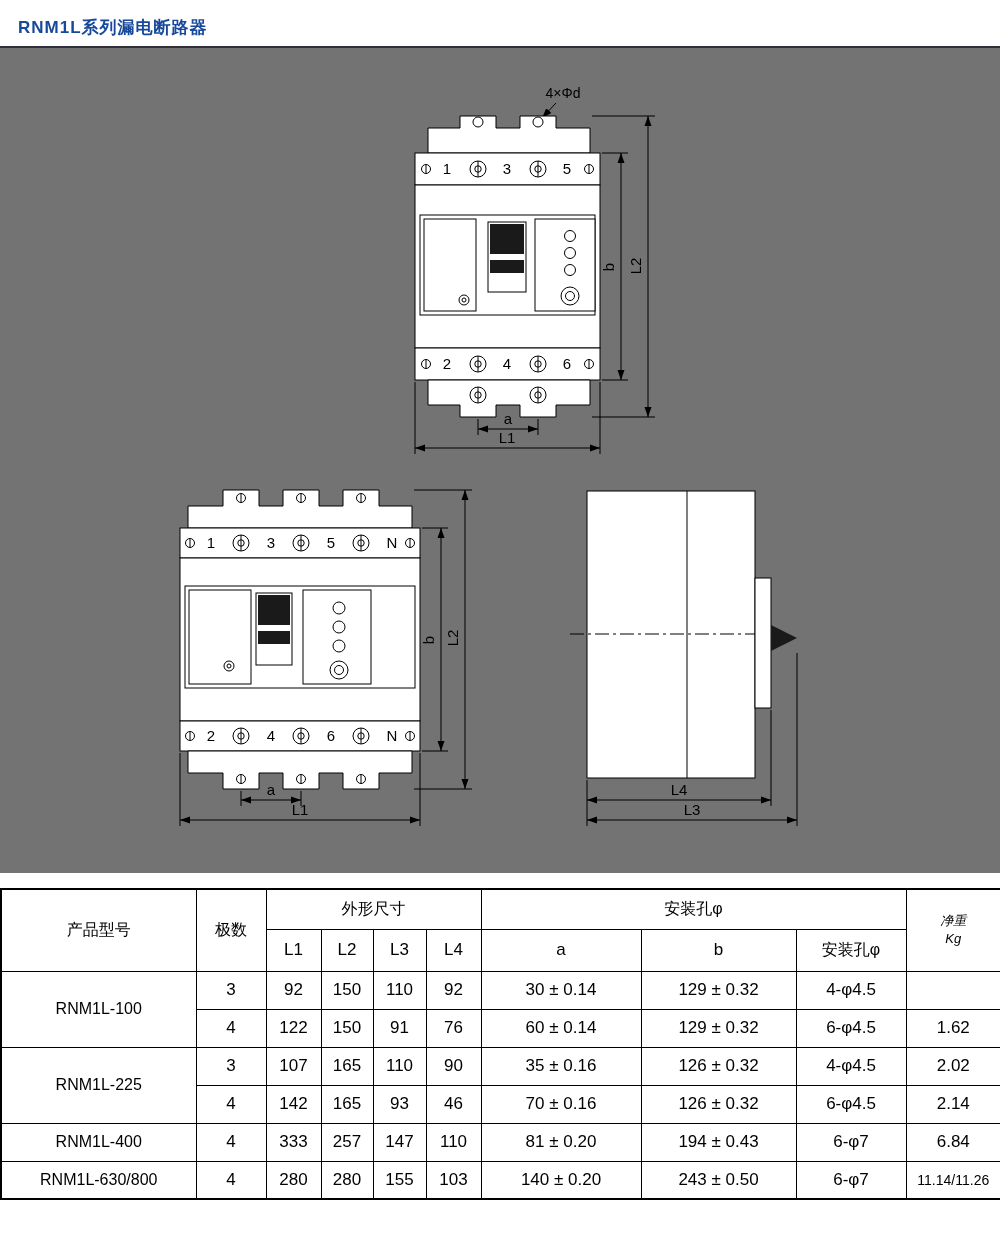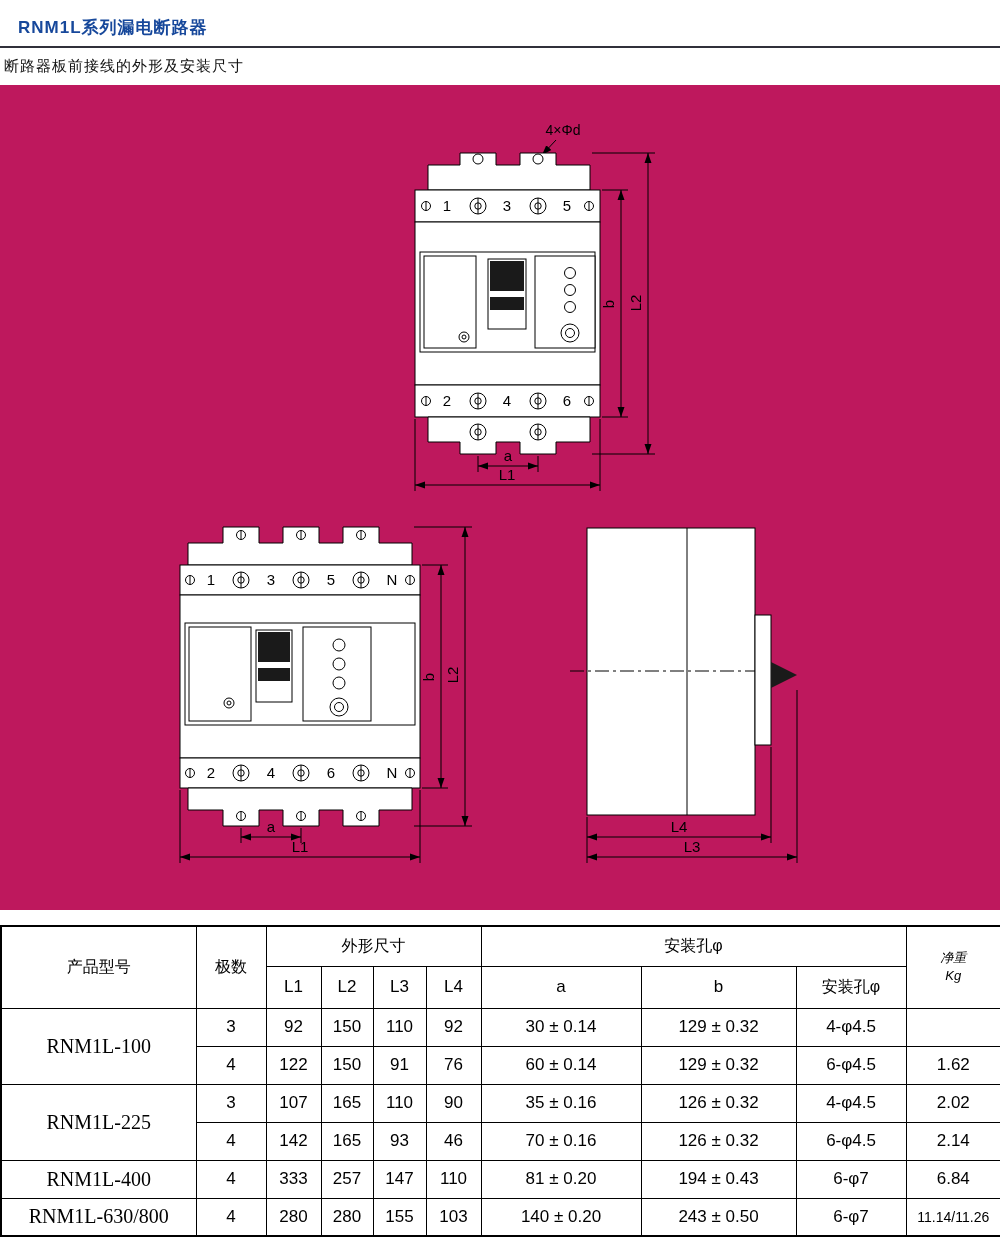--- a/index.html
+++ b/index.html
@@ -5,49 +5,48 @@
   html,body { margin:0; padding:0; background:#fff; }
   body {
     width:1000px; height:1259px;
     font-family:"Liberation Sans", sans-serif;
     color:#000; overflow:hidden;
   }
   .title { padding:16px 0 0 18px; font-size:17px; font-weight:bold; color:#17489b; letter-spacing:1px; }
   .section-heading { margin:26px 0 0 4px; font-size:15px; font-weight:bold; color:#2b59a5; letter-spacing:1px; }
   .rule { margin-top:7px; height:2px; background:#30303a; width:1000px; }
   .subtitle { margin:9px 0 9px 4px; font-size:15px; color:#111; letter-spacing:1px; }
-  .panel { width:1000px; height:825px; background:#be185d; }
+  .panel { width:1000px; height:825px; background:#737373; }
   svg text { font-family:"Liberation Sans", sans-serif; }
 
   table.spec {
     margin-top:15px; width:1000px; border-collapse:collapse;
     table-layout:fixed; border:2px solid #000;
   }
   table.spec th, table.spec td {
     border:1px solid #000; text-align:center; vertical-align:middle;
     padding:0; overflow:hidden;
   }
   tr.h1 { height:40px; }
   tr.h2 { height:42px; }
   tbody tr { height:38px; }
   th { font-weight:normal; font-size:16px; }
   th.sub { font-size:17px; }
   td { font-size:17px; }
-  td.model-cell { font-size:20px;font-family:Liberation Serif, serif; }
+  td.model-cell { font-size:16px; }
   td.small { font-size:14px; }
   th .wline { line-height:18px; font-size:13px;font-style:italic; }
 </style>
 </head>
 <body>
 
 <div>
 
   <div class="title">RNM1L系列漏电断路器</div>
   <div class="rule"></div>
-  <div class="subtitle">断路器板前接线的外形及安装尺寸</div>
 
   <div class="panel">
     <svg width="1000" height="825" viewBox="0 0 1000 825">
       <defs>
         <marker id="arr" markerWidth="11" markerHeight="9" refX="10" refY="4" orient="auto-start-reverse" markerUnits="userSpaceOnUse">
           <path d="M0,0.5 L10,4 L0,7.5 Z" fill="#000"></path>
         </marker>
         <g id="screw">
           <circle r="8" fill="#fff" stroke="#000"></circle>
           <circle r="3.2" fill="none" stroke="#000"></circle>

